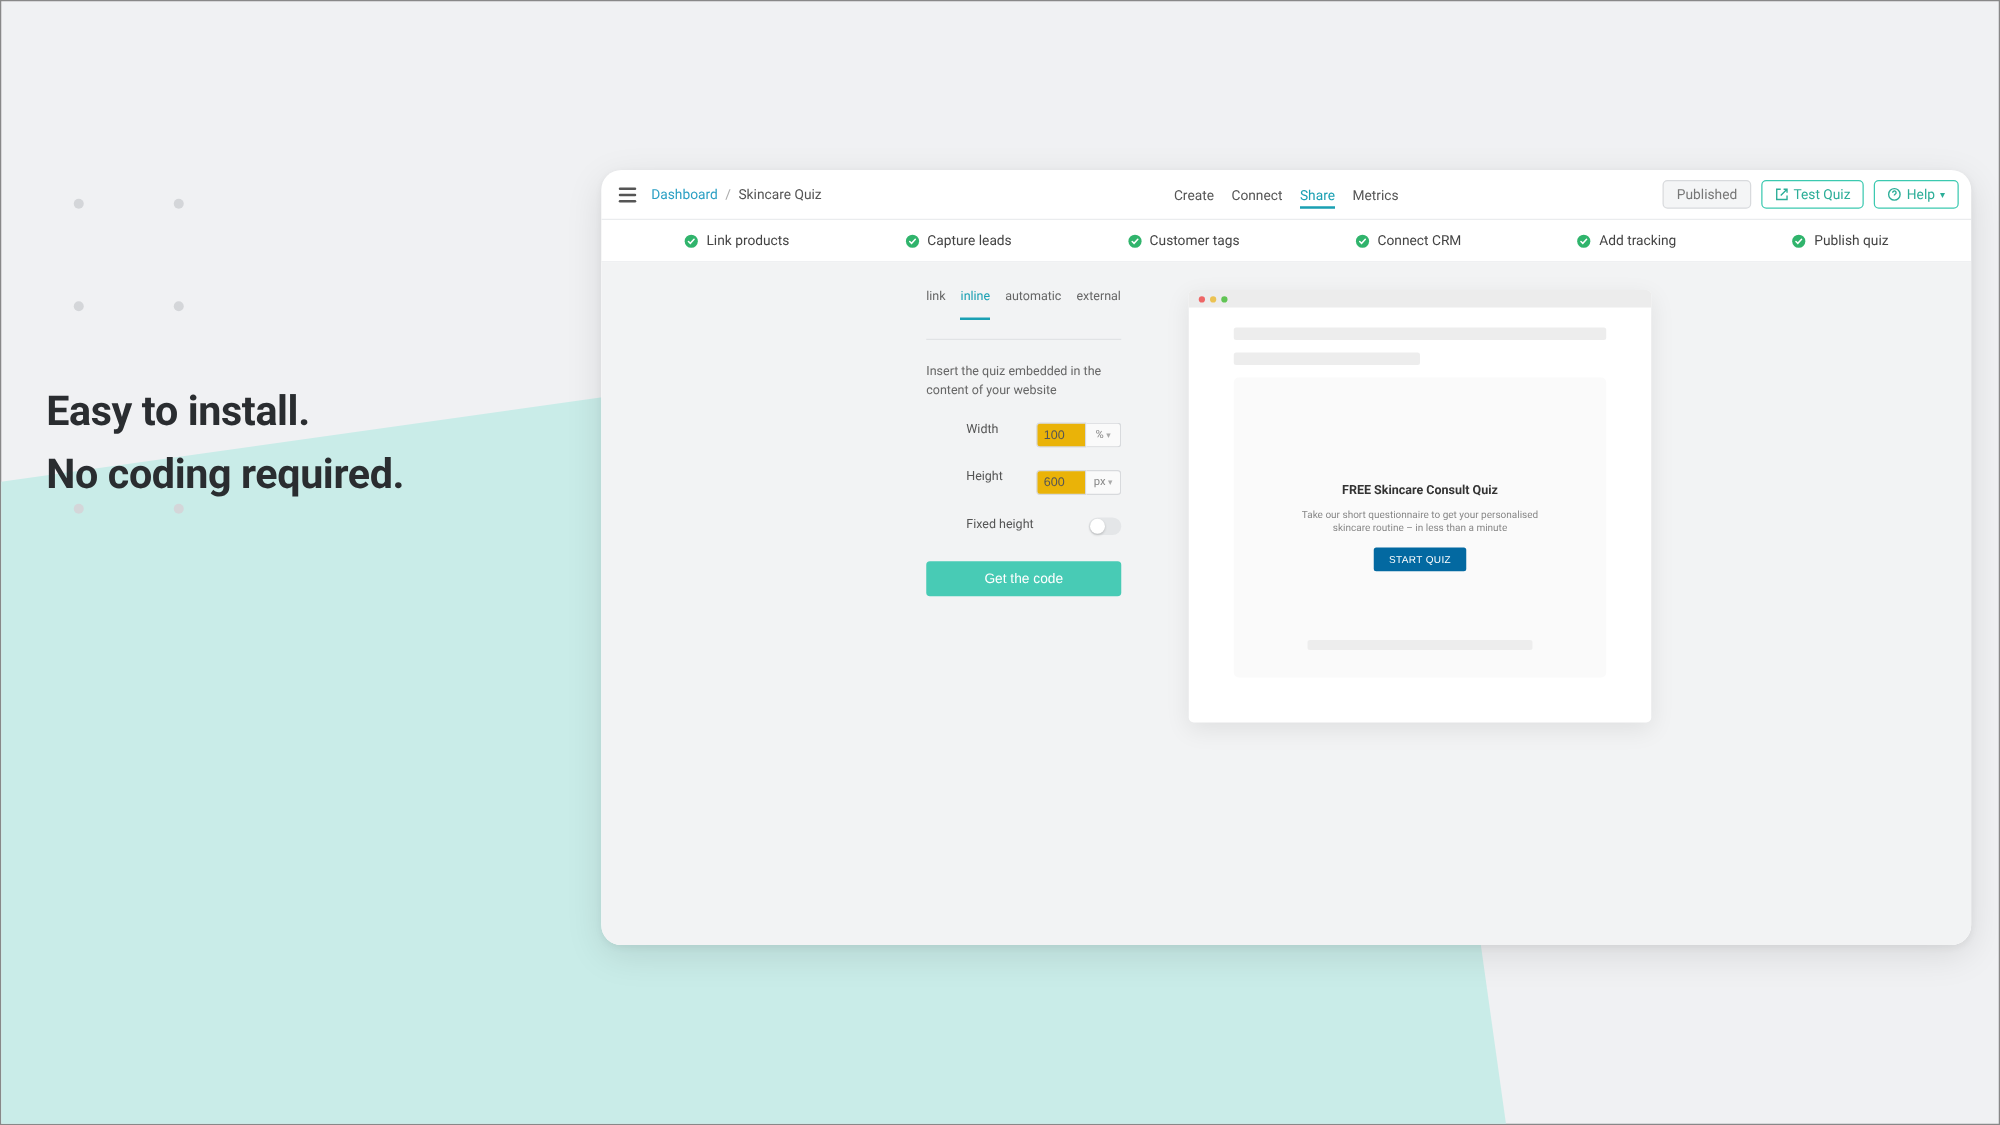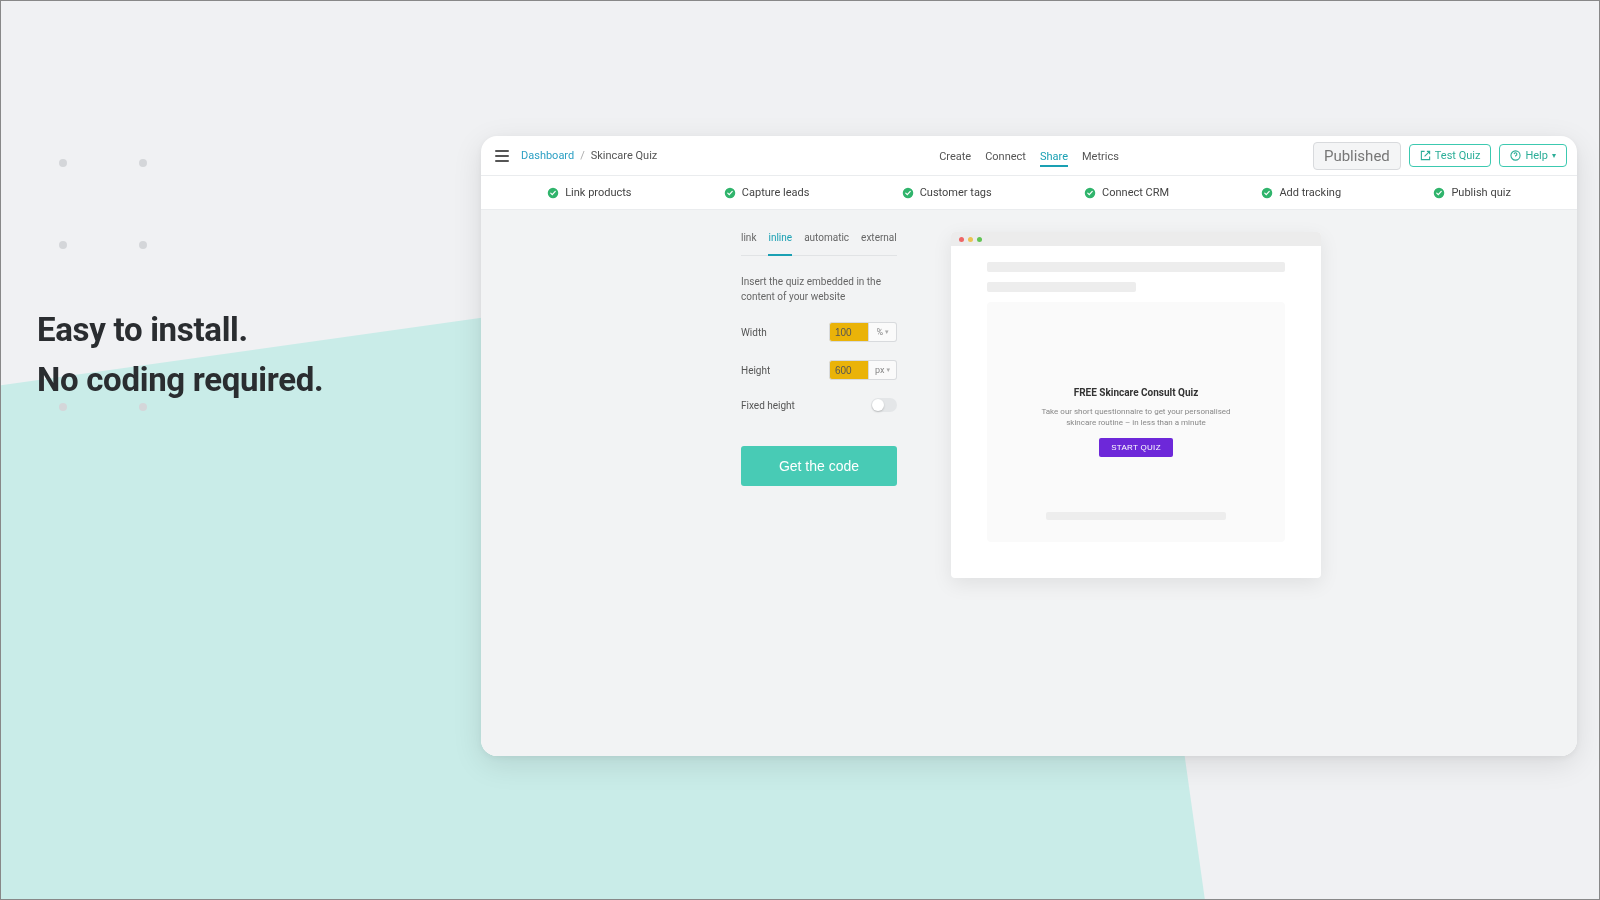--- a/index.html
+++ b/index.html
@@ -48,62 +48,62 @@
   .hamburger { display:inline-flex; flex-direction:column; gap:3px; padding:4px; cursor:pointer;}
   .hamburger span { display:block; width:14px; height:2px; background:#555; border-radius:1px;}
   .crumbs { margin-left: 8px; font-size: 11px; color: #555; display: flex; align-items: center; gap: 6px;}
   .crumbs a { color: #2ca0c4; text-decoration: none; }
   .crumbs .sep { color: #aaa; }
   .navtabs { position: absolute; left: 0; right: 0; top: 0; height: 40px; display:flex; justify-content:center; align-items:center; gap: 14px; pointer-events:none;}
   .navtabs span { font-size: 11px; color: #555; cursor:pointer; pointer-events:auto; padding: 12px 0; position:relative;}
   .navtabs span.active { color: #1aa0b3; }
   .navtabs span.active::after { content:""; position:absolute; bottom:8px; left:0; right:0; height:2px; background:#1aa0b3;}
   .top-actions { margin-left: auto; display:flex; align-items:center; gap:8px;}
-  .pill { font-size: 15px; padding: 4px 10px; border-radius: 4px; border:1px solid #d8dadd; color:#777; background:#f4f5f6; cursor:default;}
+  .pill { font-size: 11px; padding: 4px 10px; border-radius: 4px; border:1px solid #d8dadd; color:#777; background:#f4f5f6; cursor:default;}
   .btn-outline { font-size:11px; padding:4px 10px; border-radius:4px; border:1px solid #3cc9b0; color:#2cae98; background:#fff; cursor:pointer; display:inline-flex; align-items:center; gap:4px;}
   .btn-outline .chev { font-size:8px; color:#2cae98; }
 
   
   .steps { display:flex; height: 34px; border-bottom: 1px solid #eaecee; align-items:center; justify-content:space-around; padding: 0 20px;}
   .step { display:flex; align-items:center; gap:6px; font-size:11px; color:#444; cursor:pointer;}
   .check-icon { width:12px; height:12px; display:inline-flex; align-items:center; justify-content:center; }
   .check-icon svg { display:block; }
 
   
   .appbody { display:flex; height: calc(100% - 74px); background:#f2f3f4;}
   
   .form-panel { position:absolute; top: 96px; left: 260px; width: 156px; }
-  .subtabs { display:flex; gap:12px; font-size:10px; color:#666; border-bottom:1px solid #e1e3e5; padding-bottom:8px;}
+  .subtabs { display:flex; gap:12px; font-size:10px; color:#666; border-bottom:1px solid #e1e3e5; padding-bottom:24px;}
   .subtabs span { cursor:pointer; position:relative; padding-bottom:4px;}
   .subtabs span.active { color:#1aa0b3; }
   .subtabs span.active::after { content:""; position:absolute; left:0; right:0; bottom:-9px; height:2px; background:#1aa0b3;}
   .desc { margin-top:18px; font-size:10px; color:#666; line-height:1.5;}
-  .form-row { display:flex; align-items:center; justify-content:space-between; margin-top:18px;}
+  .form-row { display:flex; align-items:flex-start; justify-content:space-between; margin-top:18px;margin-left:32px;}
   .form-row label { font-size:10px; color:#555;}
   .size-field { display:flex; align-items:center;}
   .size-field input { width:40px; height:20px; font-size:10px; padding:3px 5px; border:1px solid #d8dadd; border-radius:3px 0 0 3px; color:#555; background:#eab308;}
   .unit-sel { width:28px; height:20px; border:1px solid #d8dadd; border-left:none; border-radius:0 3px 3px 0; display:inline-flex; align-items:center; justify-content:center; gap:2px; font-size:9px; color:#888; background:#fafafa; cursor:pointer;}
   .unit-sel .chev { font-size:7px; color:#aaa;}
   .toggle { width:26px; height:14px; background:#e4e6e8; border-radius:8px; position:relative; cursor:pointer;}
   .toggle::after { content:""; position:absolute; width:12px; height:12px; background:#fff; border-radius:50%; top:1px; left:1px; box-shadow:0 1px 2px rgba(0,0,0,0.2);}
-  .get-code { margin-top:34px; width:100%; height:40px; background:#48cbb5; color:#fff; border:none; border-radius:3px; font-size:14px; cursor:pointer;}
+  .get-code { margin-top:21px; width:100%; height:28px; background:#48cbb5; color:#fff; border:none; border-radius:3px; font-size:11px; cursor:pointer;}
 
   
   .preview { position:absolute; top:96px; left:470px; width:370px; height:346px; background:#fff; border-radius:4px; box-shadow:0 6px 20px rgba(0,0,0,0.08); overflow:hidden;}
   .browser-chrome { height:14px; background:#ececec; display:flex; align-items:center; gap:4px; padding-left:8px;}
   .dotw { width:5px; height:5px; border-radius:50%; }
   .dotw.r{background:#e66;} .dotw.y{background:#ebc252;} .dotw.g{background:#61c454;}
   .preview-body { padding: 16px 36px; }
   .skel { background:#ededed; border-radius:2px; margin-bottom:10px;}
   .skel.s1{ height:10px; width:100%;}
   .skel.s2{ height:10px; width:50%;}
   .hero { margin-top:6px; background:#fafafa; border-radius:4px; height:240px; display:flex; flex-direction:column; align-items:center; justify-content:center; padding:20px; position:relative;}
   .hero h3 { font-size:10px; font-weight:700; color:#333; margin-bottom:8px;}
   .hero p { font-size:8px; color:#888; text-align:center; line-height:1.4; margin-bottom:10px; max-width:200px;}
-  .start-btn { background:#6d28d9; color:#fff; font-size:8px; padding:5px 12px; border:none; border-radius:2px; cursor:pointer; letter-spacing:0.3px;}
+  .start-btn { background:#0369a1; color:#fff; font-size:8px; padding:5px 12px; border:none; border-radius:2px; cursor:pointer; letter-spacing:0.3px;}
   .skel.s3{ position:absolute; bottom:12px; height:8px; width:180px; left:50%; transform:translateX(-50%);}
 
   
   .ic-test { width:11px; height:11px; }
 </style>
 </head>
 <body>
 
 <div class="bg-accent"></div>
 

